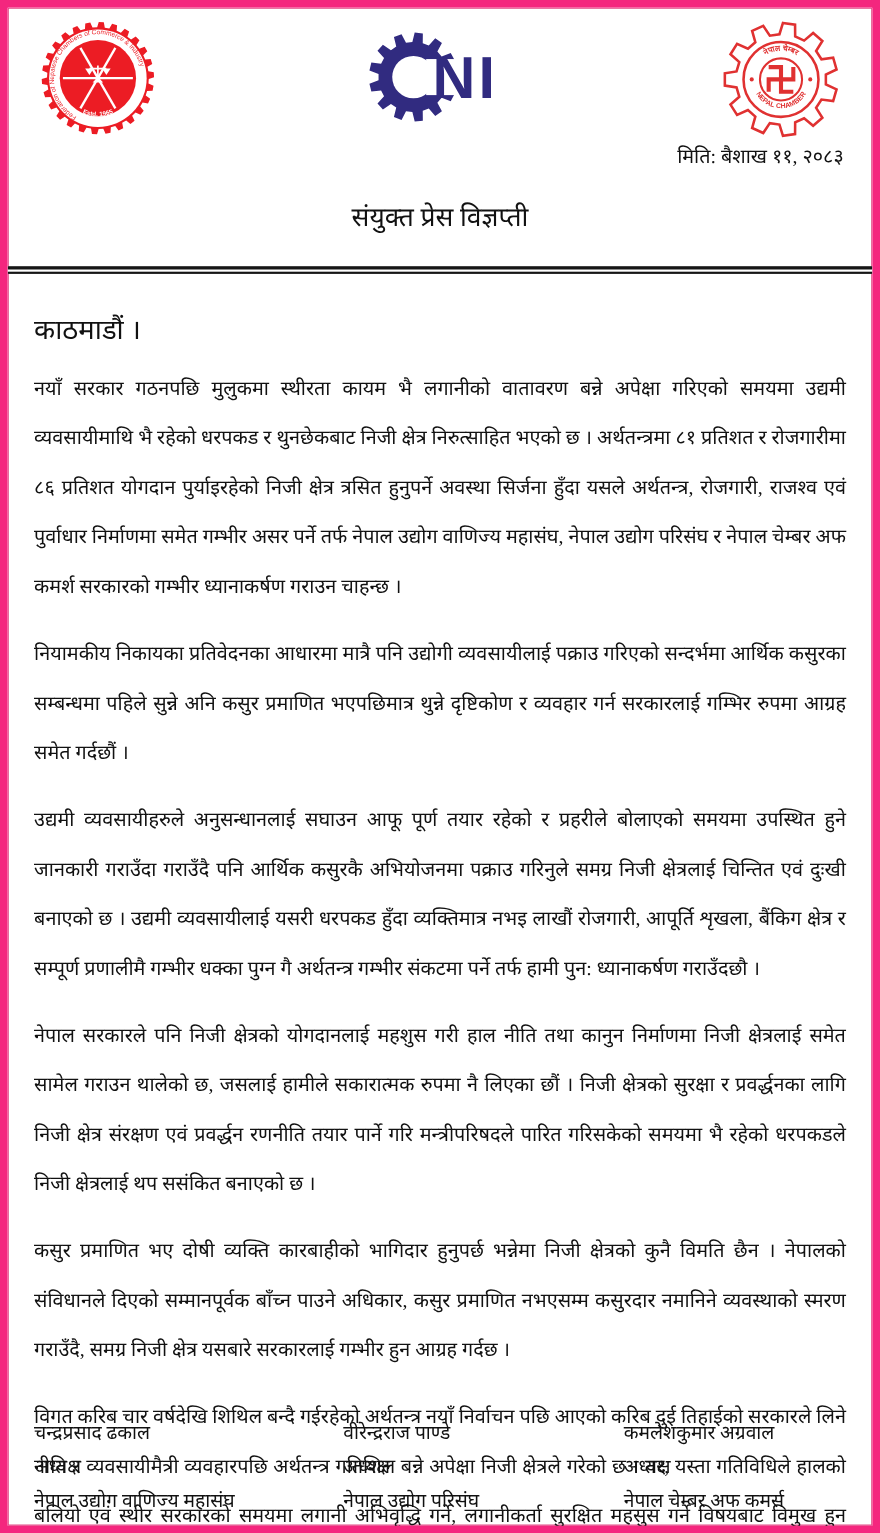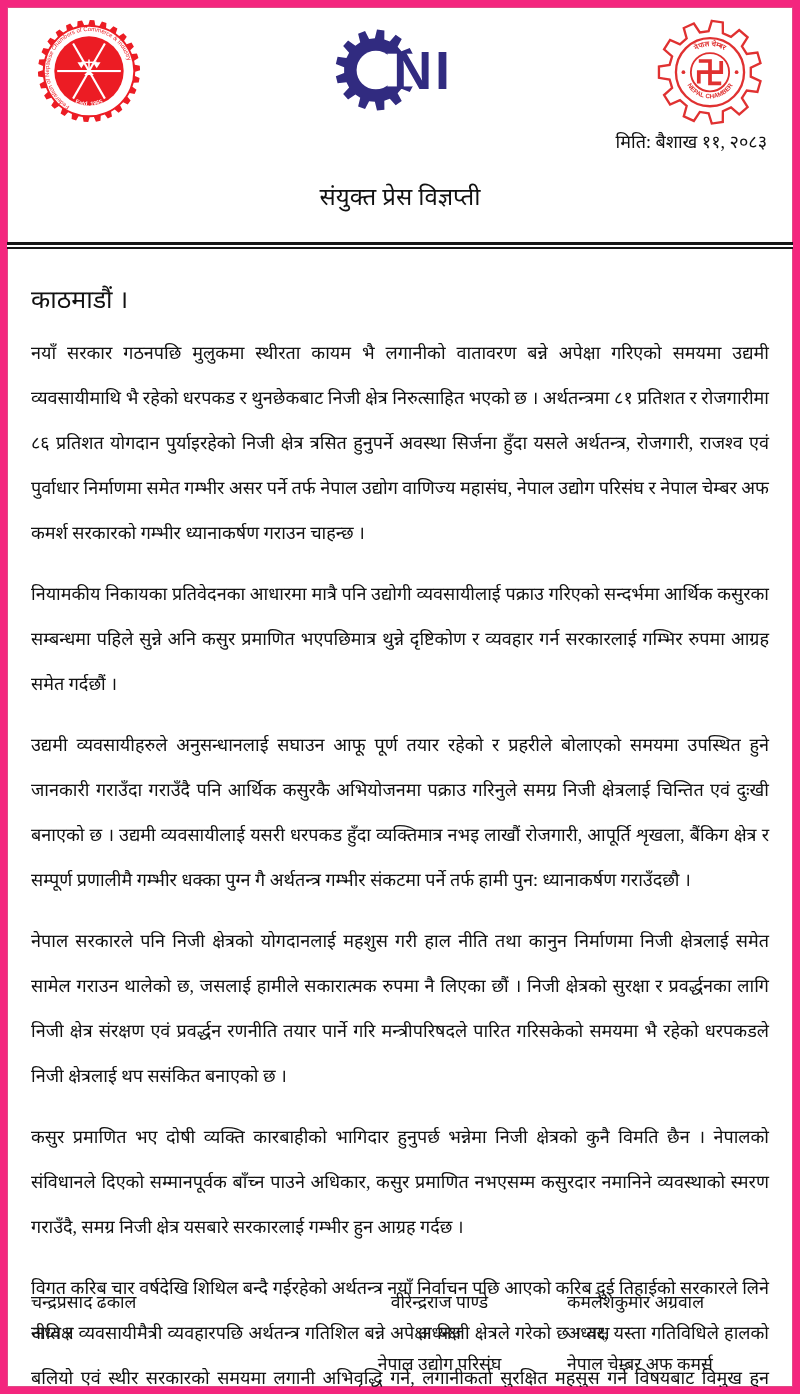--- a/index.html
+++ b/index.html
@@ -39,21 +39,21 @@
     font-size:18px;line-height:45px;
     text-align:justify;
   }
   
   .signatures{
     position:absolute;left:24px;right:24px;top:1280px;
     display:flex;
   }
   .sig-col{font-size:17.5px;line-height:31px;}
   .sig-col.c1{width:281px;}
-  .sig-col.c2{width:255px;text-align:center;}
+  .sig-col.c2{width:255px;}
   .sig-col.c3{flex:1;}
   .sig-col div{white-space:nowrap;}
   
   svg text{font-family:"Liberation Sans","DejaVu Sans",sans-serif;}
 </style>
 </head>
 <body>
 
 <div class="page">
   <div class="inner">
@@ -138,20 +138,21 @@
       <p>कसुर प्रमाणित भए दोषी व्यक्ति कारबाहीको भागिदार हुनुपर्छ भन्नेमा निजी क्षेत्रको कुनै विमति छैन । नेपालको संविधानले दिएको सम्मानपूर्वक बाँच्न पाउने अधिकार, कसुर प्रमाणित नभएसम्म कसुरदार नमानिने व्यवस्थाको स्मरण गराउँदै, समग्र निजी क्षेत्र यसबारे सरकारलाई गम्भीर हुन आग्रह गर्दछ ।</p>
       <p>विगत करिब चार वर्षदेखि शिथिल बन्दै गईरहेको अर्थतन्त्र नयाँ निर्वाचन पछि आएको करिब दुई तिहाईको सरकारले लिने नीति र व्यवसायीमैत्री व्यवहारपछि अर्थतन्त्र गतिशिल बन्ने अपेक्षा निजी क्षेत्रले गरेको छ । तर, यस्ता गतिविधिले हालको बलियो एवं स्थीर सरकारको समयमा लगानी अभिवृद्धि गर्ने, लगानीकर्ता सुरक्षित महसुस गर्ने विषयबाट विमुख हुन नपरोस् भन्ने चाहना निजी क्षेत्रको छ । निजी क्षेत्रको लगानी र उद्यमीहरुको उत्साहबाट मात्रै देशलाई संमृद्ध बनाउन सकिन्छ भन्ने विषयलाई स्पष्टसँग बुझ्न एवं मनन् गर्न पनि सम्बन्धित सबै पक्षलाई पुन: आग्रह गर्दछौ । धन्यवाद !</p>
     </div>
 
   </div>
 
   <div class="signatures">
     <div class="sig-col c1">
       <div>चन्द्रप्रसाद ढकाल</div>
       <div>अध्यक्ष</div>
+      <div>नेपाल उद्योग वाणिज्य महासंघ</div>
     </div>
     <div class="sig-col c2">
       <div>वीरेन्द्रराज पाण्डे</div>
       <div>अध्यक्ष</div>
       <div>नेपाल उद्योग परिसंघ</div>
     </div>
     <div class="sig-col c3">
       <div>कमलेशकुमार अग्रवाल</div>
       <div>अध्यक्ष</div>
       <div>नेपाल चेम्बर अफ कमर्स</div>

